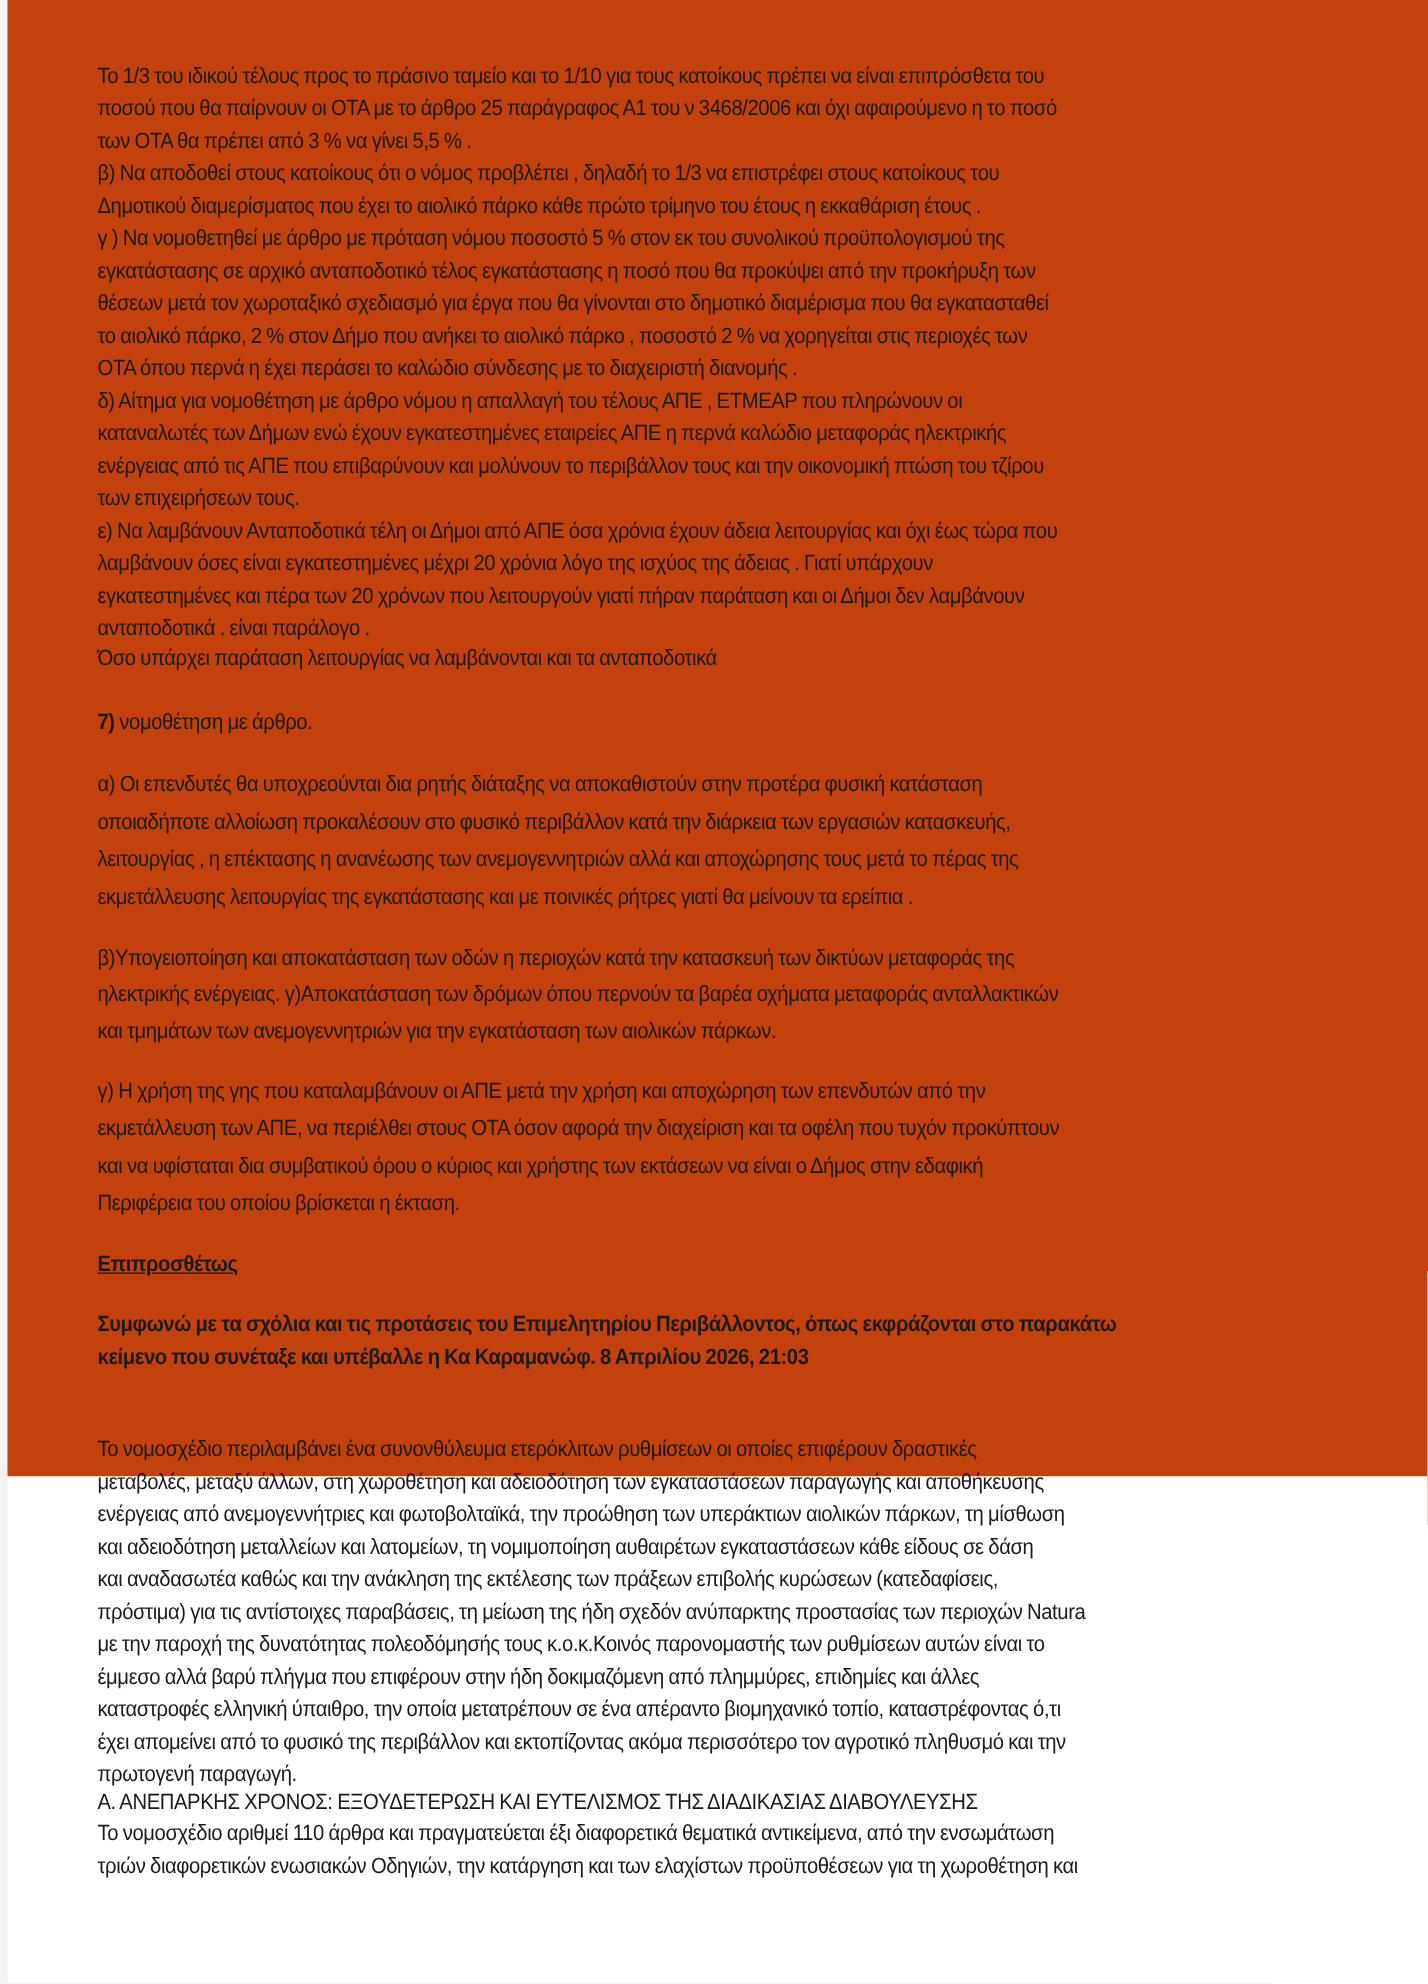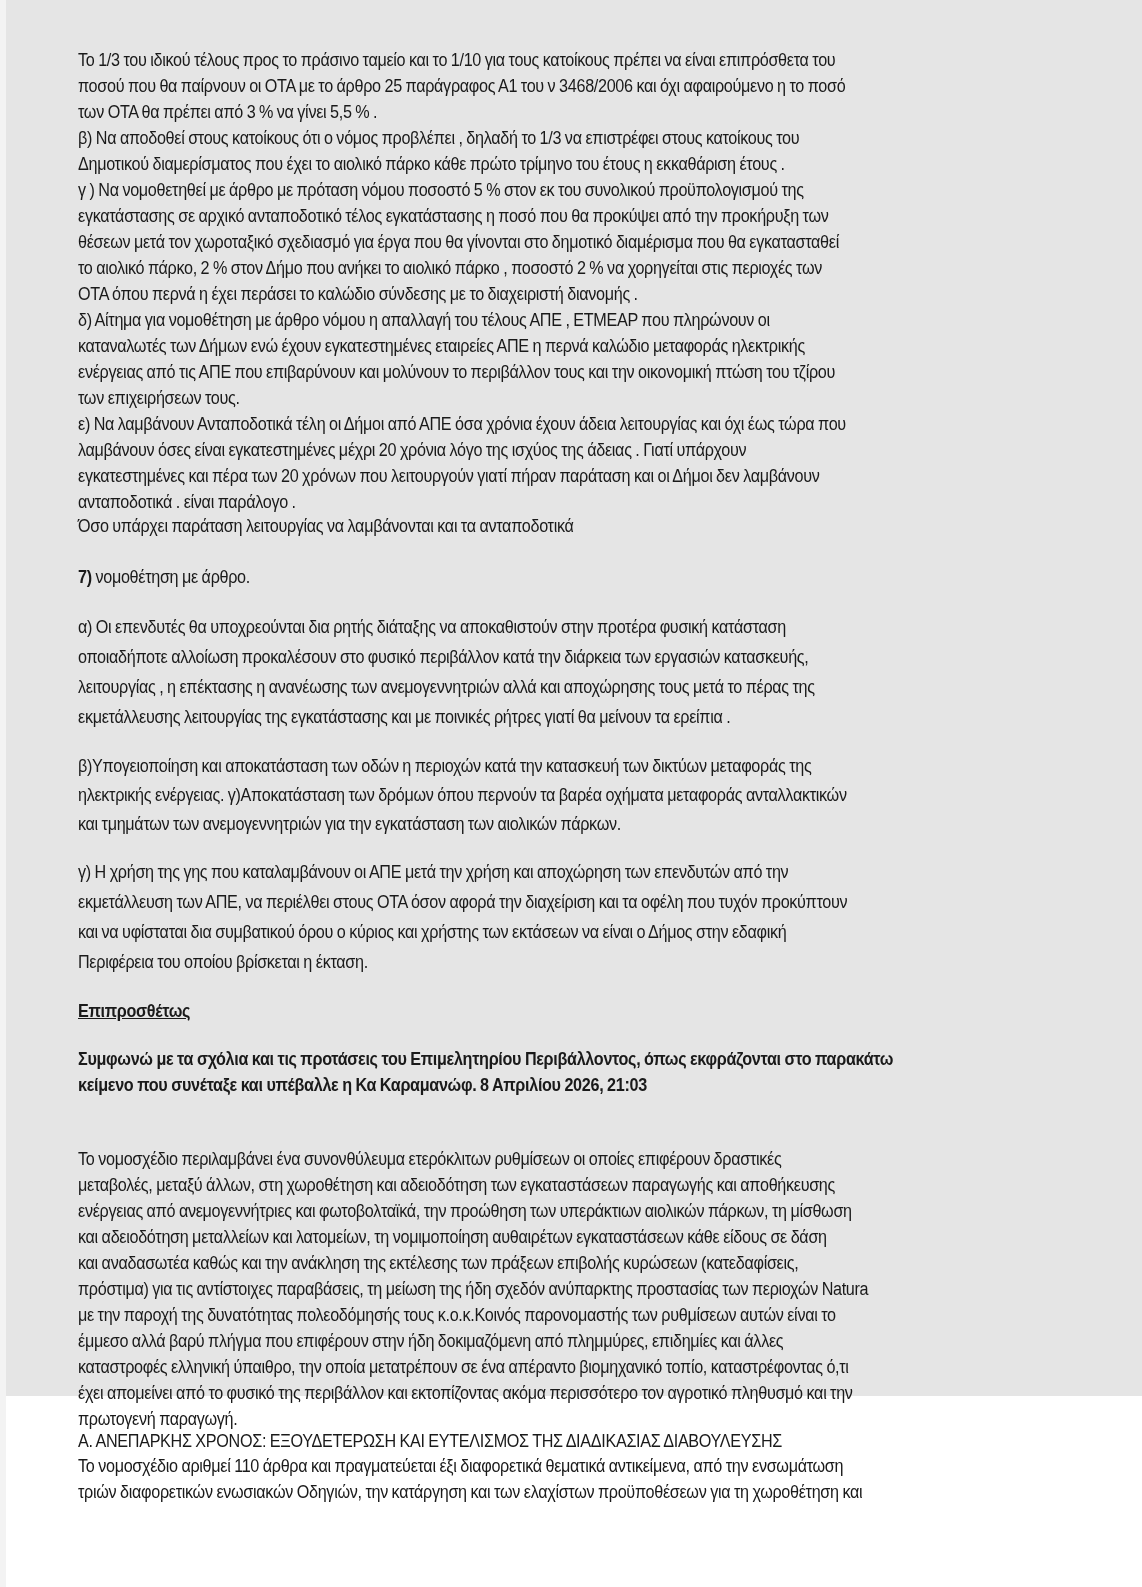--- a/index.html
+++ b/index.html
@@ -1,21 +1,21 @@
 <!DOCTYPE html>
 <html><head>
 <meta charset="utf-8">
 <style>
   html, body { margin: 0; padding: 0; background: #ffffff; }
   body {
     width: 1142px; height: 1587px; overflow: hidden; position: relative;
     font-family: "Liberation Sans", "DejaVu Sans", sans-serif;
     color: #1a1a1a;
   }
-  .page { position: absolute; left: 0; top: 0; width: 1142px; height: 1396px; background: #e5e5e5; }
+  .page { position: absolute; left: 0; top: 0; width: 1142px; height: 1181px; background: #c2410c; }
   .edge { position: absolute; left: 0; top: 0; width: 6px; height: 1587px; background: #f3f3f3; }
   .line {
     position: absolute; left: 78px; font-size: 17.6px; white-space: nowrap;
     letter-spacing: -0.35px; word-spacing: -0.5px; line-height: 22px;
     transform-origin: left top; transform: scaleX(0.92);
   }
   .bold { font-weight: bold; }
   .u { text-decoration: underline; font-weight: bold; }
 </style>
 </head>

